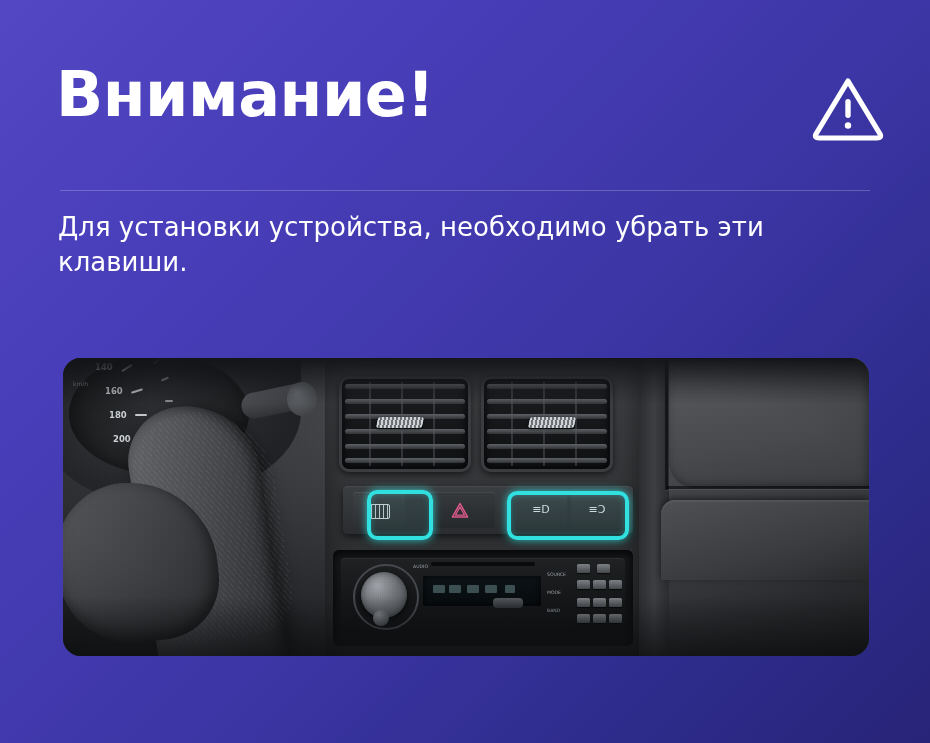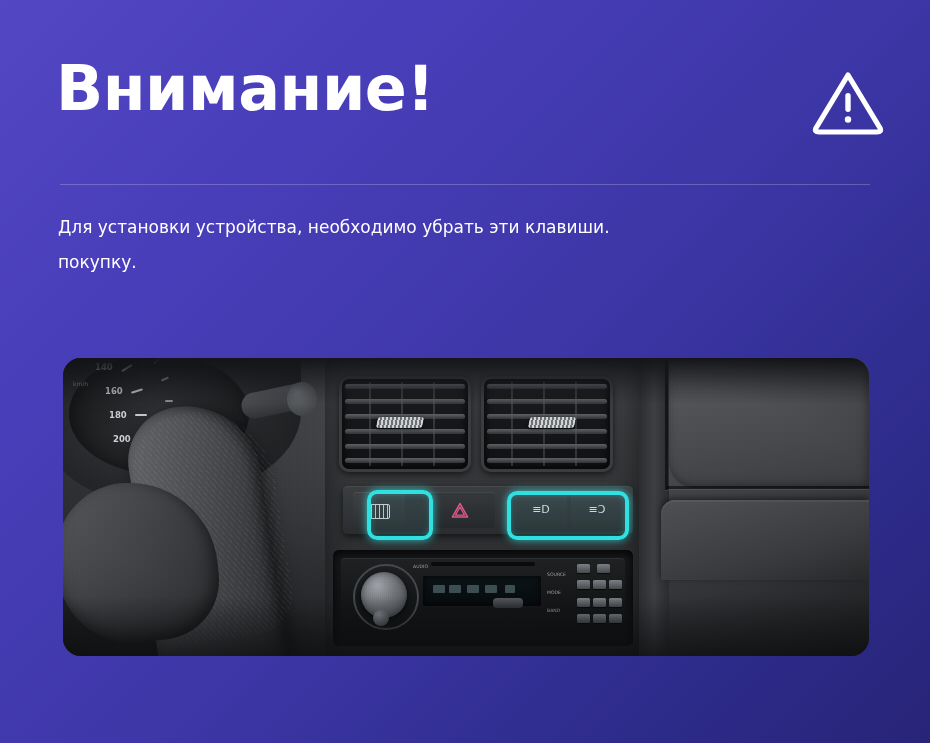--- a/index.html
+++ b/index.html
@@ -8,40 +8,40 @@
     font-family:"Liberation Sans", sans-serif;
     background:#2b2a80;
   }
   .page{
     position:relative;width:930px;height:743px;
     background:linear-gradient(135deg,#5347c4 0%,#4a3fbb 22%,#3c36a6 55%,#2e2c8c 80%,#272478 100%);
     overflow:hidden;
   }
   
   .header{
-    position:absolute;left:0;top:6px;width:788px;height:178px;
+    position:absolute;left:0;top:12px;width:788px;height:178px;
   }
   .title{
     position:absolute;left:56px;top:52px;
     font-size:62px;line-height:1;font-weight:700;
     color:#ffffff;letter-spacing:-0.5px;
     font-family:"DejaVu Sans", sans-serif;
     white-space:nowrap;
   }
   .warn-icon{
     position:absolute;left:812px;top:62px;width:72px;height:68px;
   }
   .divider{
     position:absolute;left:60px;top:178px;width:810px;height:1px;
     background:rgba(255,255,255,0.22);
   }
   
   .body-copy{
     position:absolute;left:58px;top:210px;width:820px;
-    color:#ffffff;font-size:17px;line-height:35px;
+    color:#ffffff;font-size:26px;line-height:35px;
     font-family:"DejaVu Sans", sans-serif;
     font-weight:400;
   }
   .body-copy p{margin:0;}
   
   .photo-wrap{
     position:absolute;left:63px;top:358px;width:806px;height:298px;
     border-radius:18px;overflow:hidden;
     background:#2e3033;
   }
@@ -294,21 +294,20 @@
         <rect x="33.3" y="25" width="5.4" height="19" rx="2.7" fill="#ffffff"></rect>
         <circle cx="36" cy="51.5" r="3.2" fill="#ffffff"></circle>
       </svg>
     </div>
 
     <div class="divider"></div>
   </div>
 
   <div class="body-copy">
     <p>Для установки устройства, необходимо убрать эти клавиши.</p>
-    <p>покупку.</p>
   </div>
 
   <div class="photo-wrap">
     <div class="photo">
       <div class="dash-base"></div>
 
       <div class="cluster">
         <div class="gauge">
           <div class="gauge-unit">km/h</div>
           <div class="gauge-num" style="left:26px;top:8px;">140</div>

